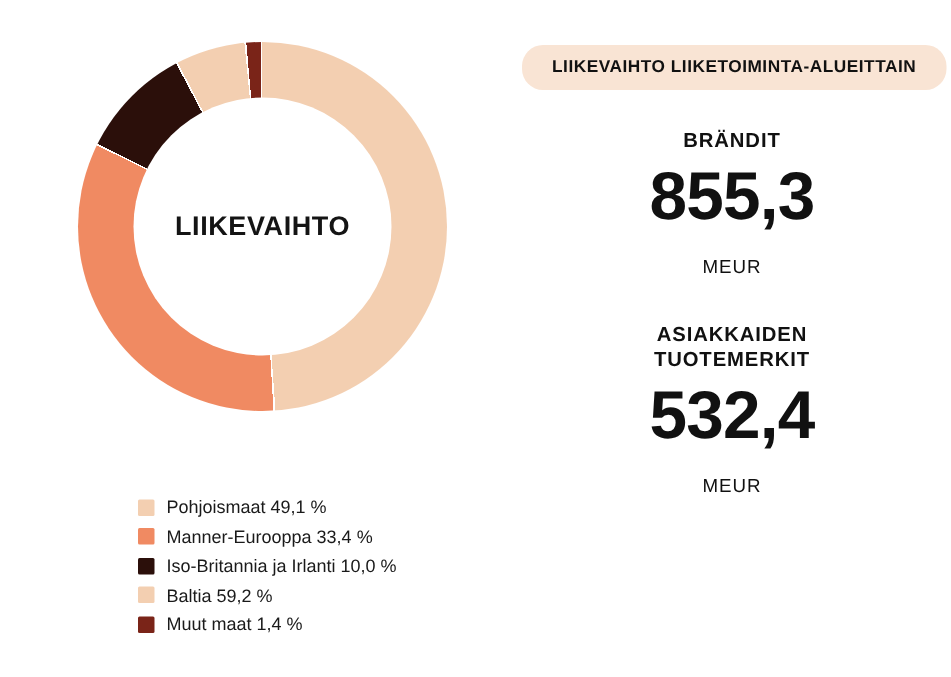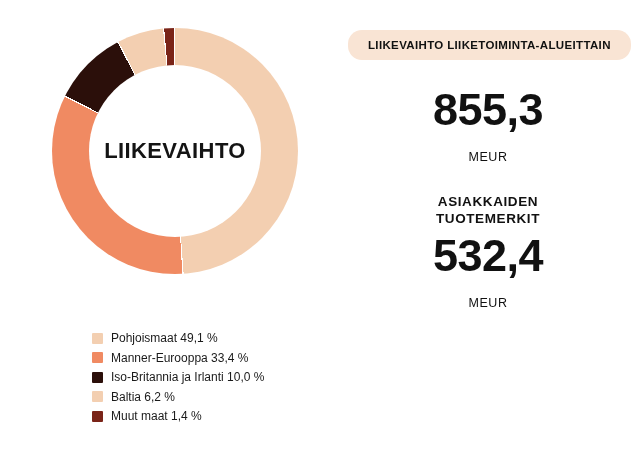--- a/index.html
+++ b/index.html
@@ -48,21 +48,21 @@
     background: #ffffff;
     border-radius: 50%;
   }
   .donut-center-text {
     position: absolute;
     left: 50%;
     top: 50%;
     transform: translate(-50%, -50%);
     width: 180px;
     text-align: center;
-    font-size: 22px;
+    font-size: 18px;
     font-weight: bold;
     letter-spacing: 0.4px;
     line-height: 1.25;
     color: #141414;
   }
 
   
   .legend {
     position: absolute;
     left: 92px;
@@ -158,32 +158,33 @@
       <div class="legend-row">
         <span class="legend-swatch" style="background: rgb(240, 138, 98);"></span>
         <span class="legend-label">Manner-Eurooppa 33,4 %</span>
       </div>
       <div class="legend-row">
         <span class="legend-swatch" style="background: rgb(43, 15, 10);"></span>
         <span class="legend-label">Iso-Britannia ja Irlanti 10,0 %</span>
       </div>
       <div class="legend-row">
         <span class="legend-swatch" style="background: rgb(243, 207, 177);"></span>
-        <span class="legend-label">Baltia 6,2 %</span>
+        <span class="legend-label">Baltia 59,2 %</span>
       </div>
       <div class="legend-row">
         <span class="legend-swatch" style="background: rgb(122, 36, 24);"></span>
         <span class="legend-label">Muut maat 1,4 %</span>
       </div>
     </div>
 
   <div class="right-panel">
     <div class="pill">LIIKEVAIHTO LIIKETOIMINTA-ALUEITTAIN</div>
 
     <div class="metric">
+      <div class="metric-label">BRÄNDIT</div>
       <div class="metric-value">855,3</div>
       <div class="metric-unit">MEUR</div>
     </div>
 
     <div class="metric metric-2">
       <div class="metric-label">ASIAKKAIDEN</div>
       <div class="metric-label">TUOTEMERKIT</div>
       <div class="metric-value">532,4</div>
       <div class="metric-unit">MEUR</div>
     </div>

